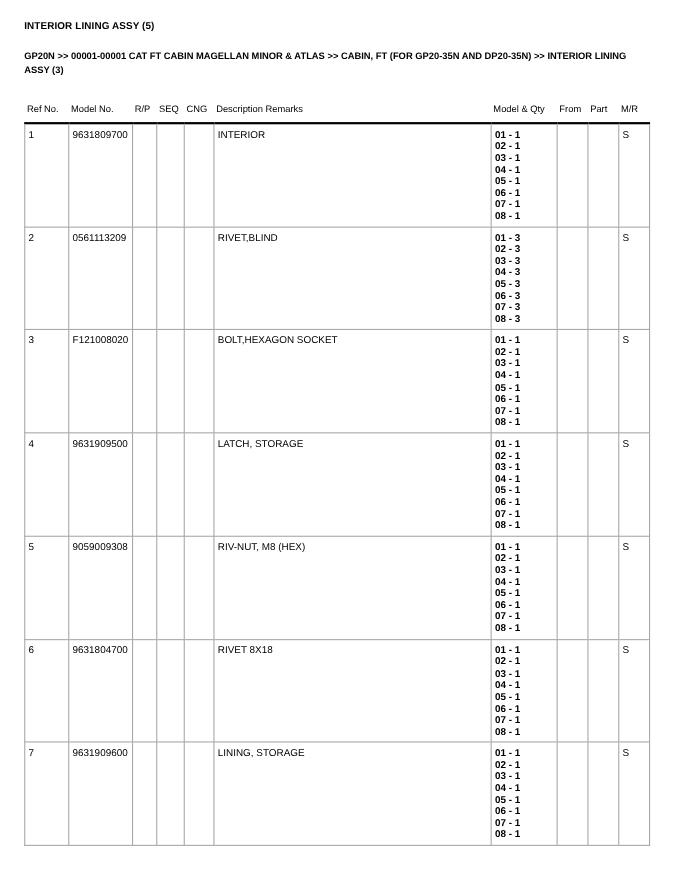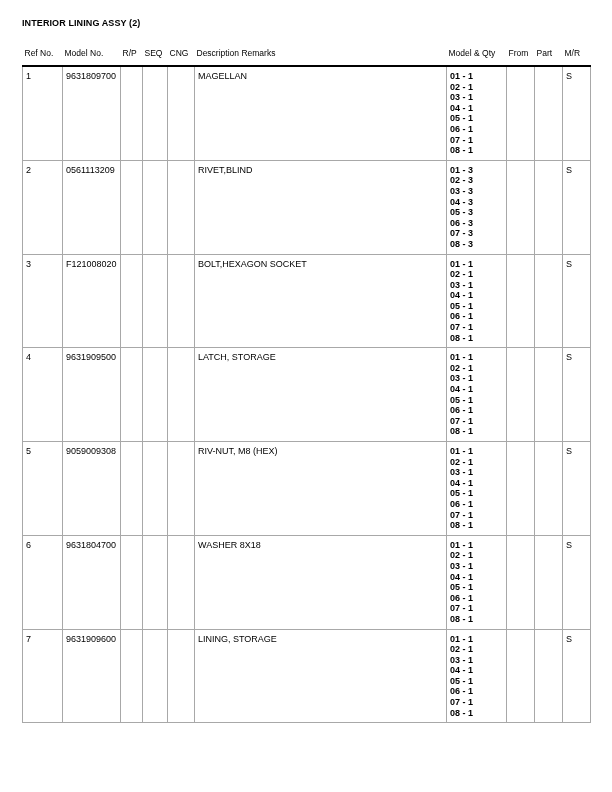--- a/index.html
+++ b/index.html
@@ -56,22 +56,23 @@
   }
   table.parts tbody tr {
     height: 88px;
   }
 </style>
 </head>
 <body>
 
 <div class="page">
 
-  <div class="title">INTERIOR LINING ASSY (2)</div>
-
+  <div class="title">INTERIOR LINING ASSY (5)</div>
+
+  <div class="breadcrumb">GP20N &gt;&gt; 00001-00001 CAT FT CABIN MAGELLAN MINOR &amp; ATLAS &gt;&gt; CABIN, FT (FOR GP20-35N AND DP20-35N) &gt;&gt; INTERIOR LINING ASSY (3)</div>
 
   <table class="parts">
     <colgroup>
       <col style="width:40px">
       <col style="width:58px">
       <col style="width:22px">
       <col style="width:25px">
       <col style="width:27px">
       <col style="width:252px">
       <col style="width:60px">
@@ -93,21 +94,21 @@
         <th>M/R</th>
       </tr>
     </thead>
     <tbody>
         <tr>
           <td>1</td>
           <td>9631809700</td>
           <td></td>
           <td></td>
           <td></td>
-          <td>MAGELLAN</td>
+          <td>INTERIOR</td>
           <td class="qty">01 - 1
 02 - 1
 03 - 1
 04 - 1
 05 - 1
 06 - 1
 07 - 1
 08 - 1</td>
           <td></td>
           <td></td>
@@ -188,21 +189,21 @@
           <td></td>
           <td></td>
           <td>S</td>
         </tr>
         <tr>
           <td>6</td>
           <td>9631804700</td>
           <td></td>
           <td></td>
           <td></td>
-          <td>WASHER 8X18</td>
+          <td>RIVET 8X18</td>
           <td class="qty">01 - 1
 02 - 1
 03 - 1
 04 - 1
 05 - 1
 06 - 1
 07 - 1
 08 - 1</td>
           <td></td>
           <td></td>

